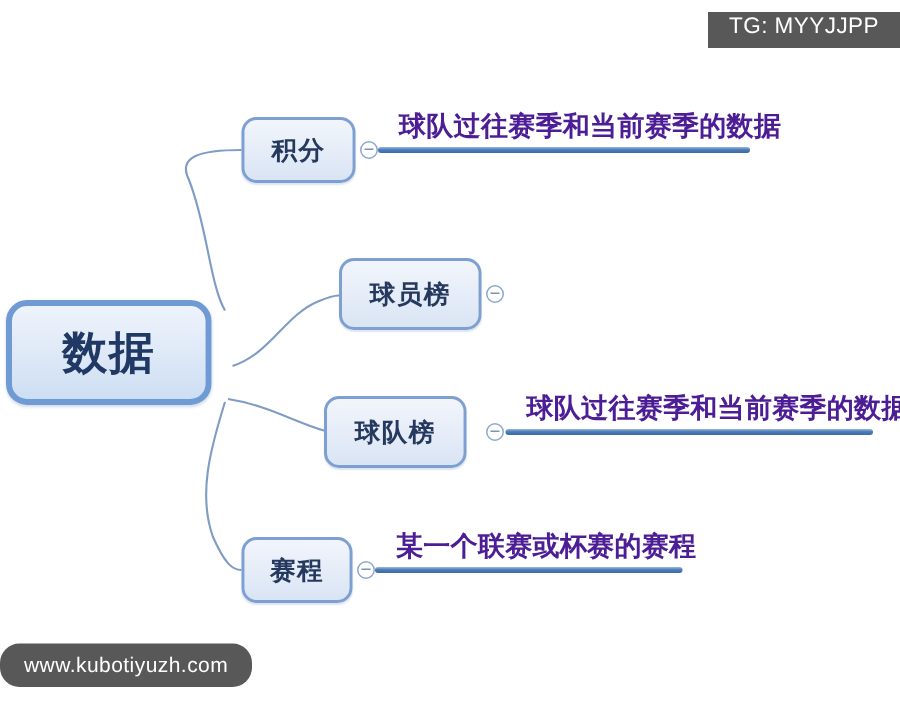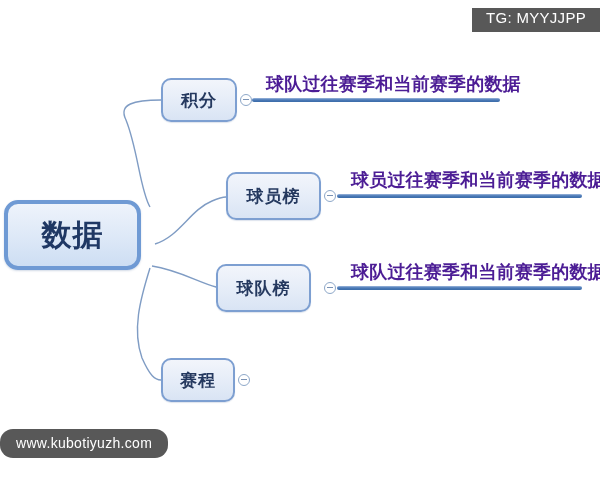--- a/index.html
+++ b/index.html
@@ -147,38 +147,38 @@
   <div class="toggle" style="left:240px; top:94px;"></div>
   <div class="leaf" style="left:252px; top:70px; width:248px; height:32px;">
     <span class="leaf-text">球队过往赛季和当前赛季的数据</span>
     <div class="leaf-rule" style="width:248px;"></div>
   </div>
 
   <div class="node node-branch" style="left:226px; top:172px; width:95px; height:48px;">
     <span>球员榜</span>
   </div>
   <div class="toggle" style="left:324px; top:190px;"></div>
-  <div class="leaf" style="left:337px; top:166px; width:245px; height:32px;">
-    <span class="leaf-text">球员过往赛季和当前赛季的数据</span>
-    <div class="leaf-rule" style="width:245px;"></div>
-  </div>
 
   <div class="node node-branch" style="left:216px; top:264px; width:95px; height:48px;">
     <span>球队榜</span>
   </div>
   <div class="toggle" style="left:324px; top:282px;"></div>
   <div class="leaf" style="left:337px; top:258px; width:245px; height:32px;">
     <span class="leaf-text">球队过往赛季和当前赛季的数据</span>
     <div class="leaf-rule" style="width:245px;"></div>
   </div>
 
   <div class="node node-branch" style="left:161px; top:358px; width:74px; height:44px;">
     <span>赛程</span>
   </div>
   <div class="toggle" style="left:238px; top:374px;"></div>
+  <div class="leaf" style="left:250px; top:350px; width:205px; height:32px;">
+    <span class="leaf-text">某一个联赛或杯赛的赛程</span>
+    <div class="leaf-rule" style="width:205px;"></div>
+  </div>
 
   <div class="watermark" id="wm-top">
     <span>TG: MYYJJPP</span>
   </div>
   <div class="watermark" id="wm-bottom">
     <span>www.kubotiyuzh.com</span>
   </div>
 
 </div>
 

